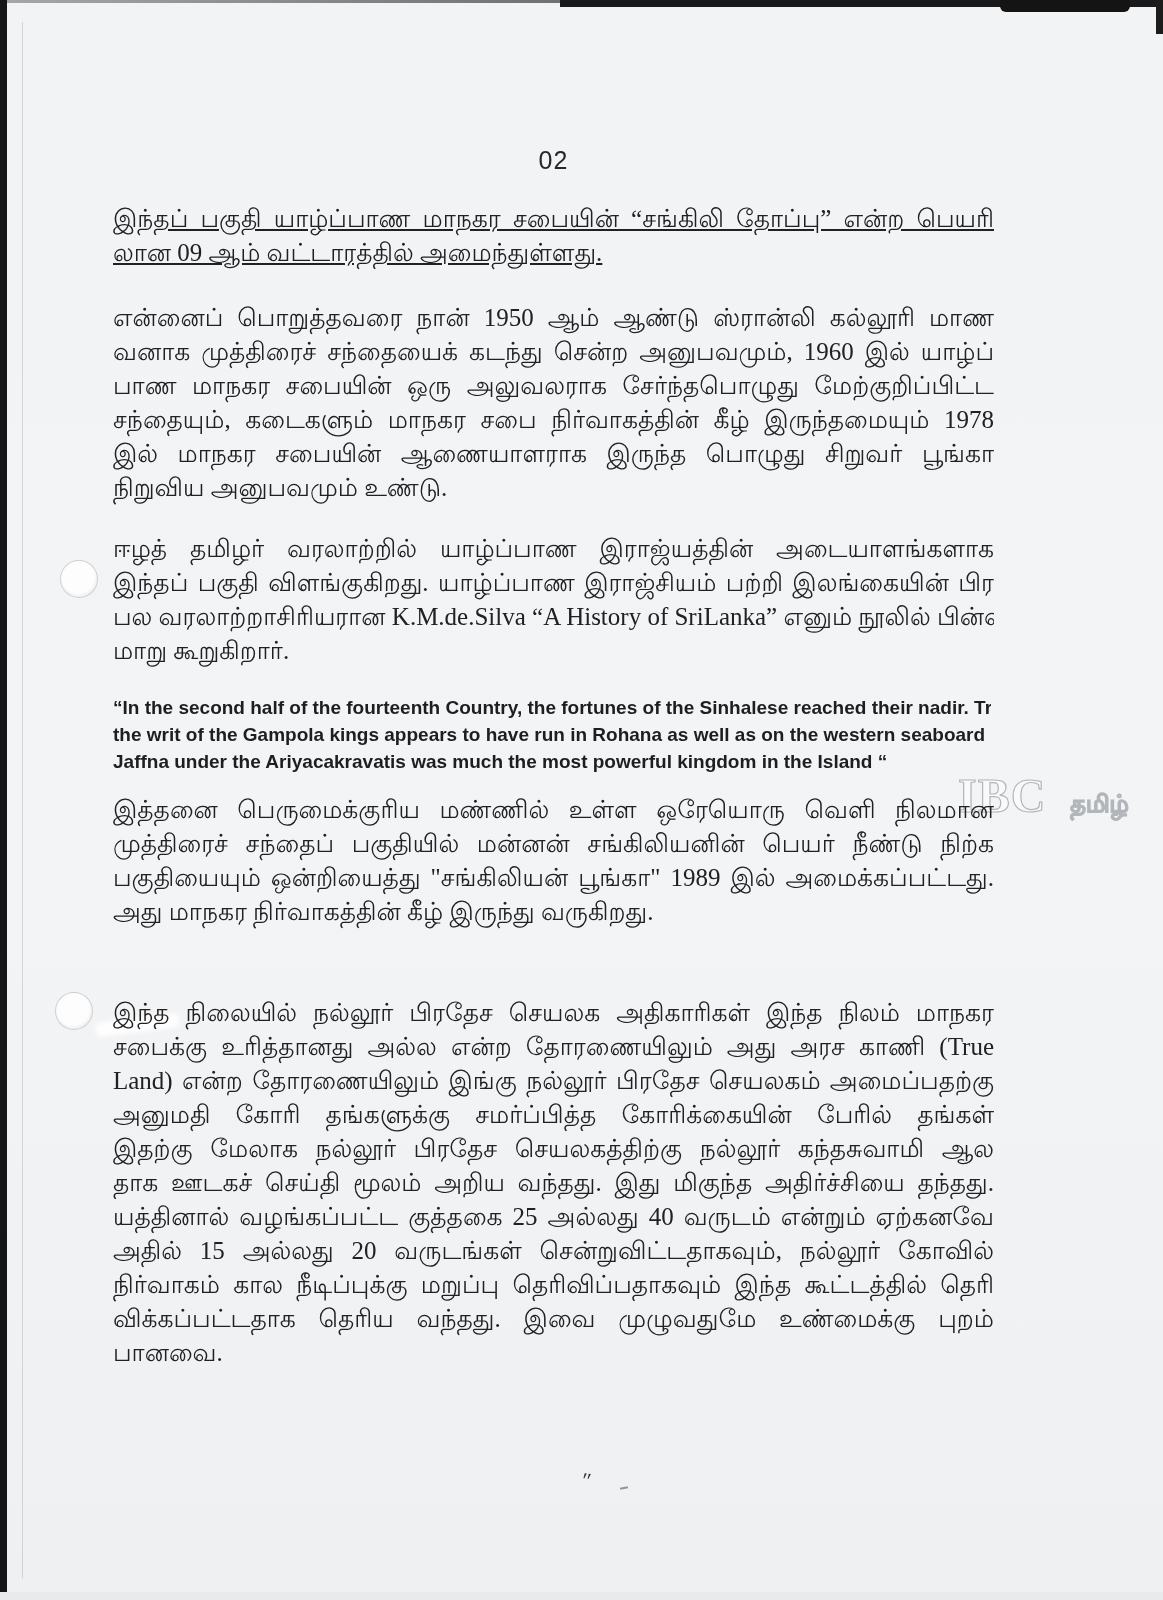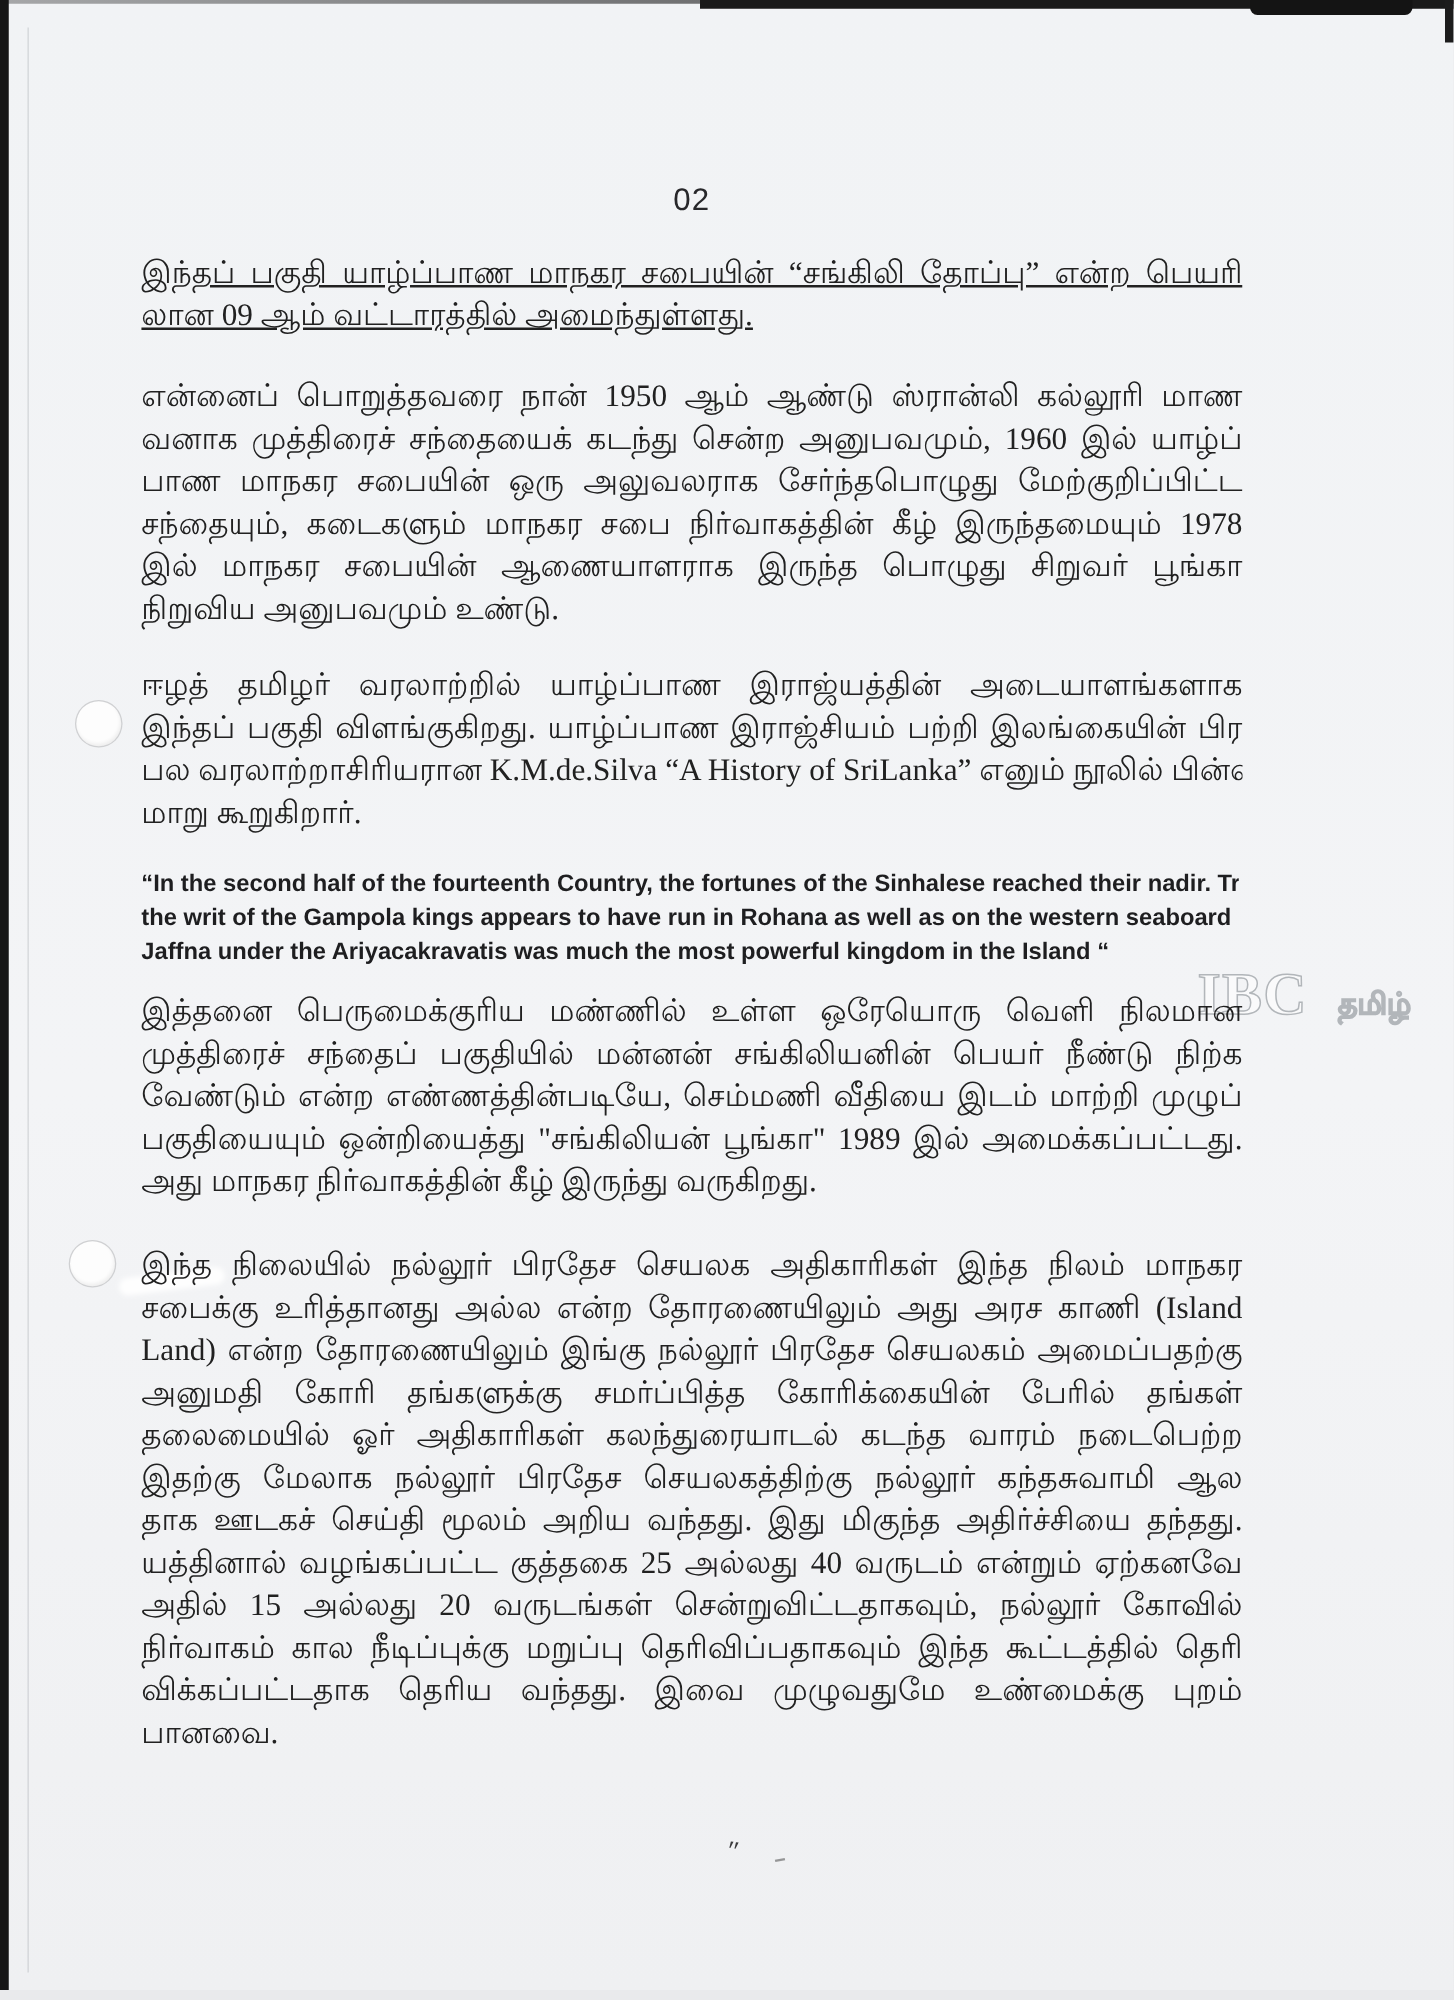--- a/index.html
+++ b/index.html
@@ -122,30 +122,28 @@
         <div class="line last">மாறு கூறுகிறார்.</div>
       </div>
       <div class="para quote p3">
         <div class="line">“In the second half of the fourteenth Country, the fortunes of the Sinhalese reached their nadir. True</div>
         <div class="line">the writ of the Gampola kings appears to have run in Rohana as well as on the western seaboard , but</div>
         <div class="line last">Jaffna under the Ariyacakravatis was much the most powerful kingdom in the  Island “</div>
       </div>
       <div class="para tamil p4">
         <div class="line">இத்தனை பெருமைக்குரிய மண்ணில் உள்ள ஒரேயொரு வெளி நிலமான</div>
         <div class="line">முத்திரைச் சந்தைப் பகுதியில் மன்னன் சங்கிலியனின் பெயர் நீண்டு நிற்க</div>
-        <div class="line">வேண்டும் என்ற எண்ணத்தின்படியே, செம்மணி வீதியை இடம் மாற்றி முழுப்</div>
         <div class="line">பகுதியையும் ஒன்றியைத்து "சங்கிலியன் பூங்கா" 1989 இல் அமைக்கப்பட்டது.</div>
         <div class="line last">அது மாநகர நிர்வாகத்தின் கீழ் இருந்து வருகிறது.</div>
       </div>
       <div class="para tamil p5">
         <div class="line">இந்த நிலையில் நல்லூர் பிரதேச செயலக அதிகாரிகள் இந்த நிலம் மாநகர</div>
-        <div class="line">சபைக்கு உரித்தானது அல்ல என்ற தோரணையிலும் அது அரச காணி (Island</div>
+        <div class="line">சபைக்கு உரித்தானது அல்ல என்ற தோரணையிலும் அது அரச காணி (True</div>
         <div class="line">Land) என்ற தோரணையிலும் இங்கு நல்லூர் பிரதேச செயலகம் அமைப்பதற்கு</div>
         <div class="line">அனுமதி கோரி தங்களுக்கு  சமர்ப்பித்த கோரிக்கையின் பேரில் தங்கள்</div>
-        <div class="line">தலைமையில் ஓர் அதிகாரிகள் கலந்துரையாடல் கடந்த வாரம் நடைபெற்ற</div>
         <div class="line">இதற்கு மேலாக நல்லூர் பிரதேச செயலகத்திற்கு நல்லூர் கந்தசுவாமி ஆல</div>
         <div class="line">தாக ஊடகச் செய்தி மூலம் அறிய வந்தது. இது மிகுந்த அதிர்ச்சியை தந்தது.</div>
         <div class="line">யத்தினால் வழங்கப்பட்ட குத்தகை 25 அல்லது 40 வருடம் என்றும் ஏற்கனவே</div>
         <div class="line">அதில் 15 அல்லது 20 வருடங்கள் சென்றுவிட்டதாகவும், நல்லூர் கோவில்</div>
         <div class="line">நிர்வாகம் கால நீடிப்புக்கு மறுப்பு தெரிவிப்பதாகவும் இந்த கூட்டத்தில் தெரி</div>
         <div class="line">விக்கப்பட்டதாக தெரிய வந்தது. இவை முழுவதுமே உண்மைக்கு புறம்</div>
         <div class="line last">பானவை.</div>
       </div>
     </div>
 

